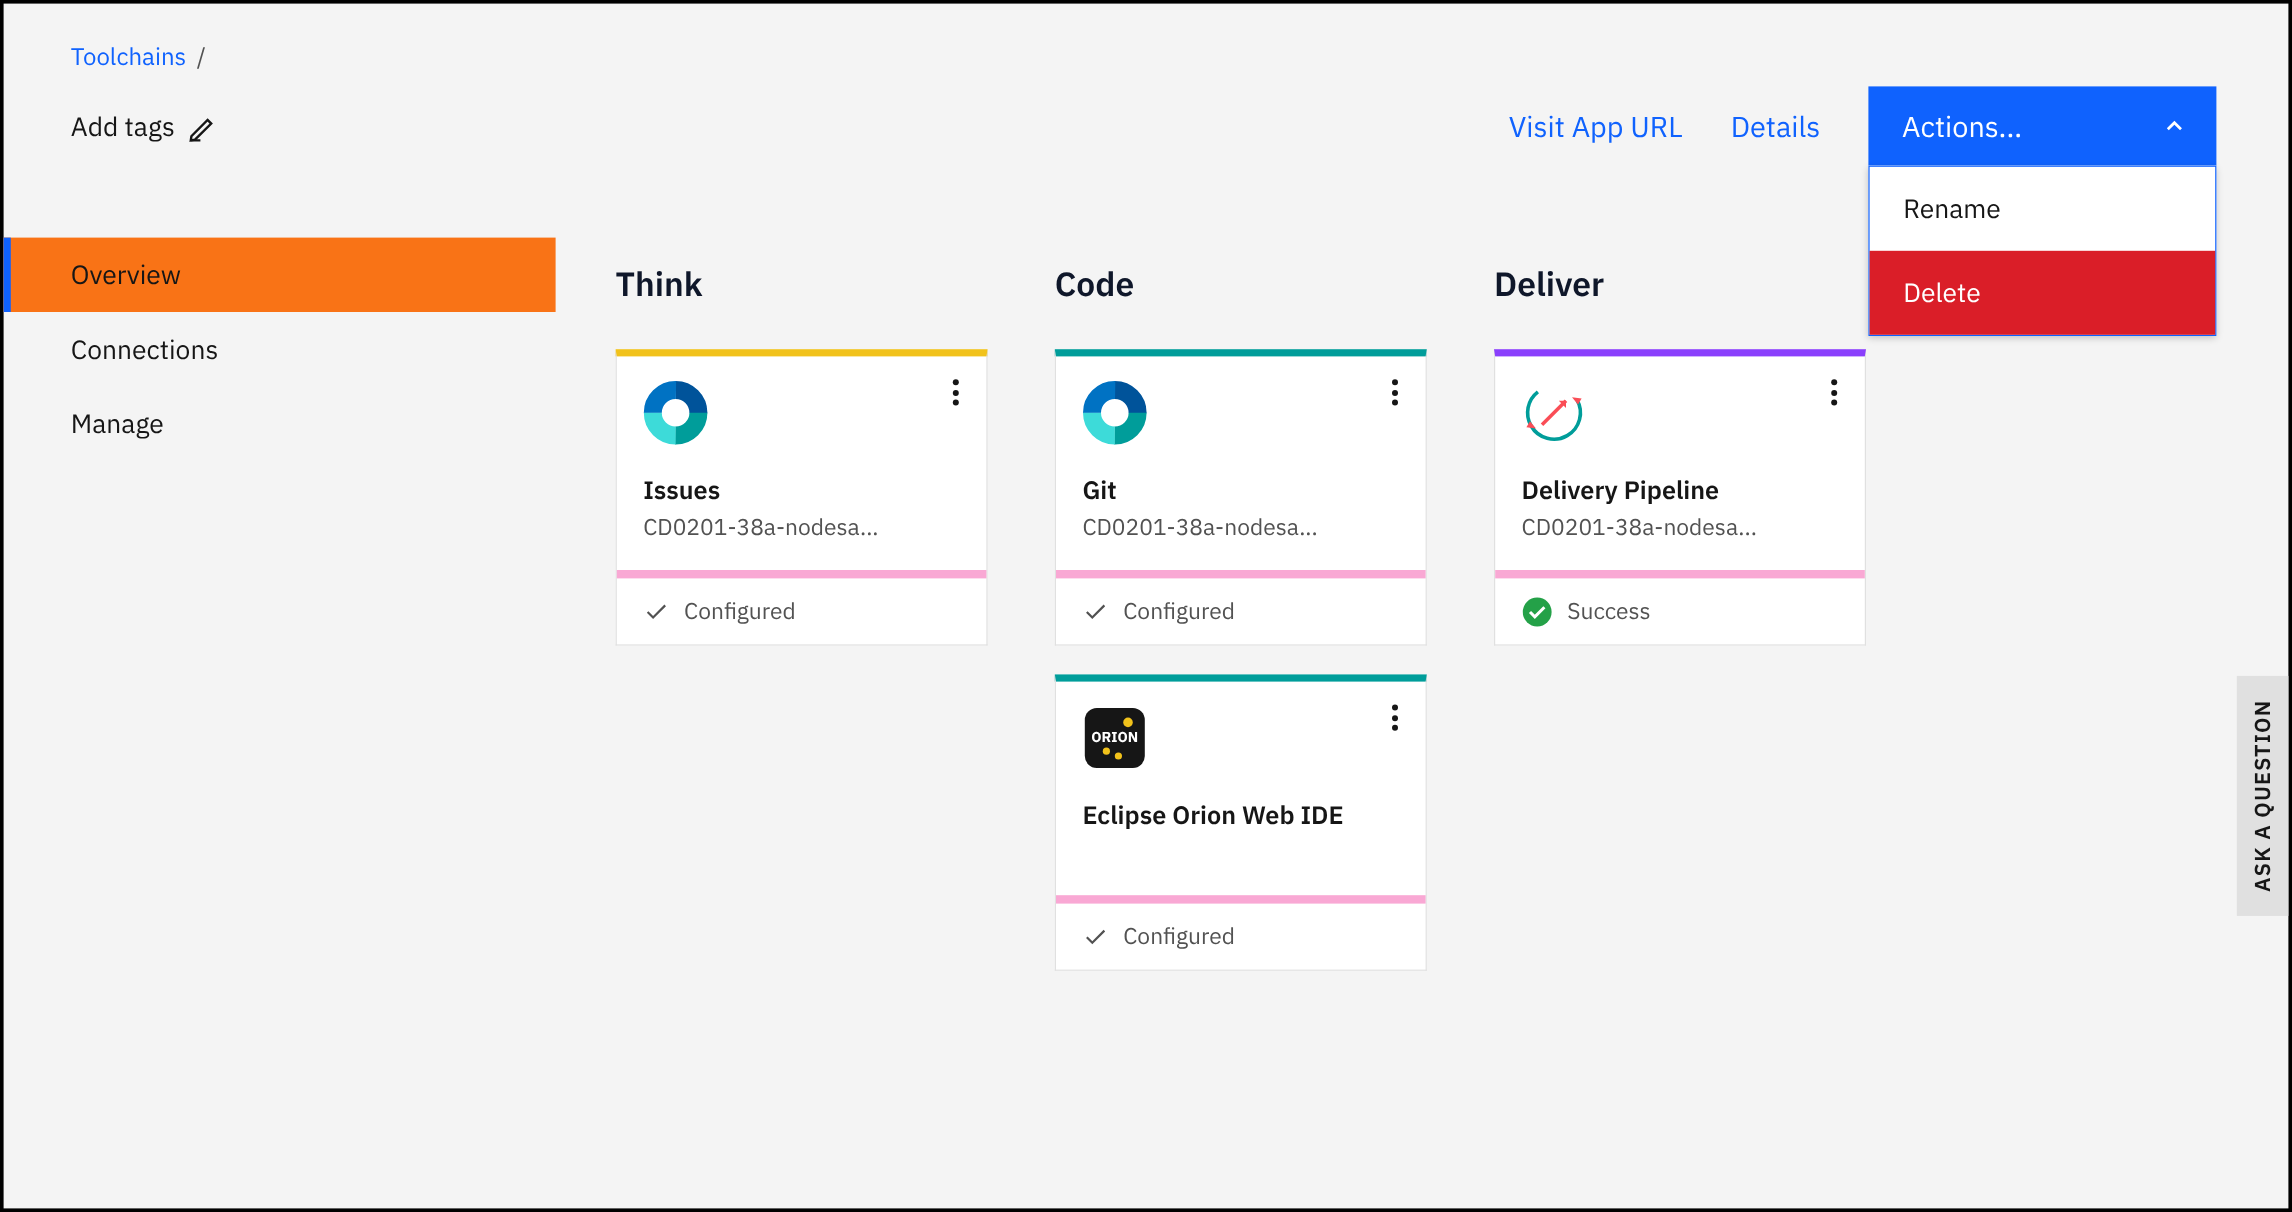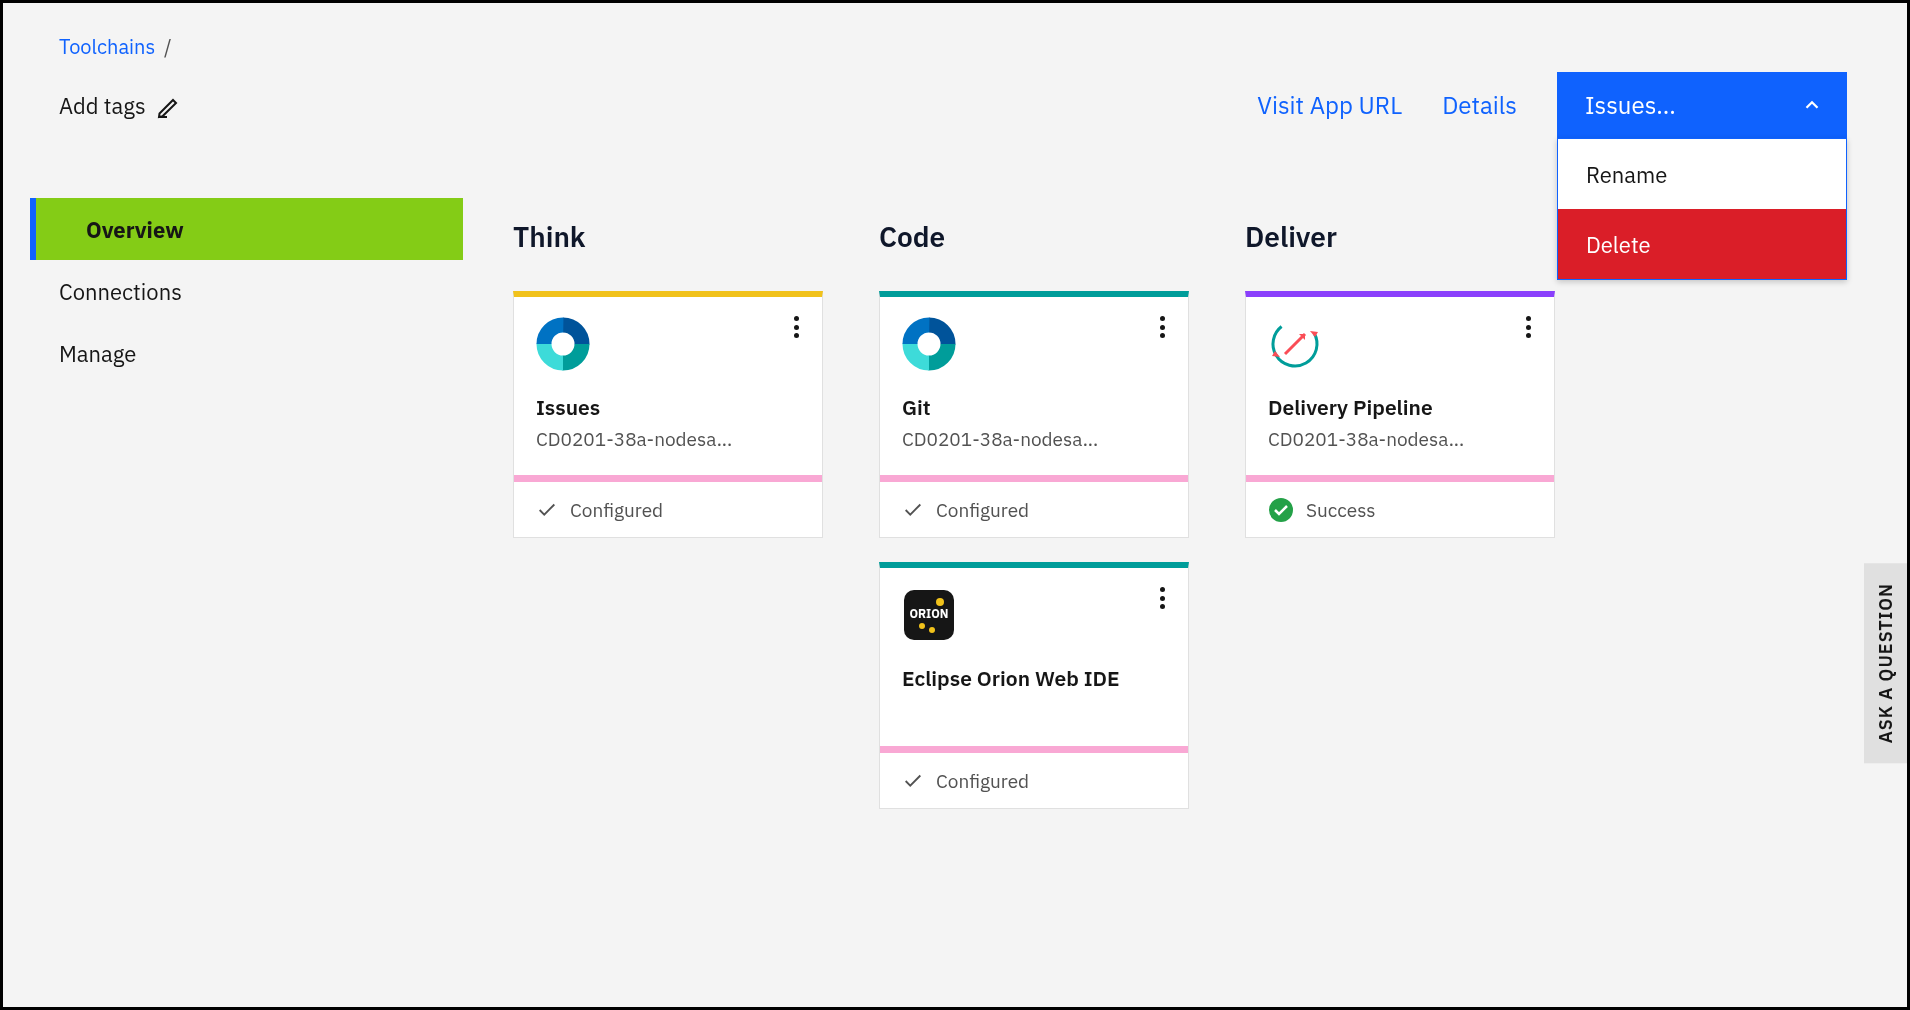--- a/index.html
+++ b/index.html
@@ -26,21 +26,21 @@
   .actions-btn { width: 290px; height: 66px; background: #0f62fe; color: #fff; display: flex; align-items: center; justify-content: space-between; padding: 0 24px 0 28px; font-size: 24px; cursor: pointer; }
   .actions-btn svg { width: 22px; height: 22px; }
   .actions-menu { position: absolute; top: 66px; left: 0; width: 290px; background: #fff; border: 1px solid #0f62fe; box-shadow: 0 2px 6px rgba(0,0,0,0.2); z-index: 10; }
   .actions-menu .item { height: 70px; display: flex; align-items: center; padding: 0 28px; font-size: 22px; cursor: pointer; }
   .actions-menu .item.danger { background: #da1e28; color: #fff; border: none; }
 
   
   .body { display: flex; padding: 0; }
   .sidebar { width: 460px; padding-top: 40px; }
   .nav-item { height: 62px; display: flex; align-items: center; padding-left: 56px; font-size: 22px; color: #161616; cursor: pointer; }
-  .nav-item.active { background: #84cc16; font-weight: 700; position: relative; margin-left: 27px; }
+  .nav-item.active { background: #f97316; font-weight: 400; position: relative; }
   .nav-item.active::before { content: ""; position: absolute; left: 0; top: 0; bottom: 0; width: 6px; background: #0f62fe; }
 
   .main { flex: 1; padding: 0 64px 40px 50px; position: relative; }
 
   
   .view-toggle { position: absolute; top: -10px; right: 70px; display: flex; }
   .vt-btn { width: 72px; height: 72px; display: flex; align-items: center; justify-content: center; cursor: pointer; }
   .vt-btn.grid { background: #161616; color: #fff; }
   .vt-btn.list { background: transparent; color: #161616; }
   .vt-btn svg { width: 28px; height: 28px; }
@@ -87,21 +87,21 @@
               <path d="M3 21l3.5-.7L20 7l-3-3L3.5 17.5 3 21z"></path>
               <path d="M3 21h8"></path>
             </svg>
       </div>
     </div>
     <div class="title-right">
       <a href="#" class="link-btn">Visit App URL</a>
       <a href="#" class="link-btn">Details</a>
       <div class="actions-wrap">
         <div class="actions-btn">
-          <span>Issues...</span>
+          <span>Actions...</span>
           <svg viewBox="0 0 24 24" fill="none" stroke="#fff" stroke-width="2.5">
                 <polyline points="6 15 12 9 18 15"></polyline>
               </svg>
         </div>
         <div class="actions-menu">
           <div class="item">Rename</div>
           <div class="item danger">Delete</div>
         </div>
       </div>
     </div>

